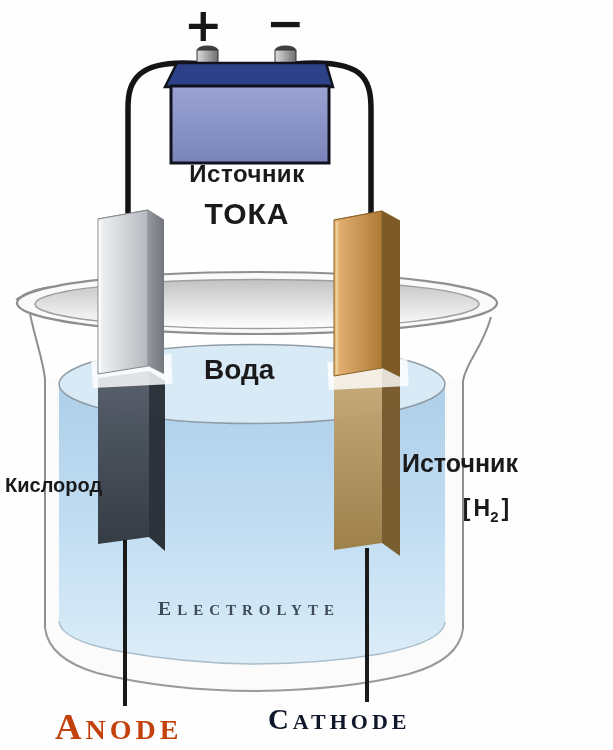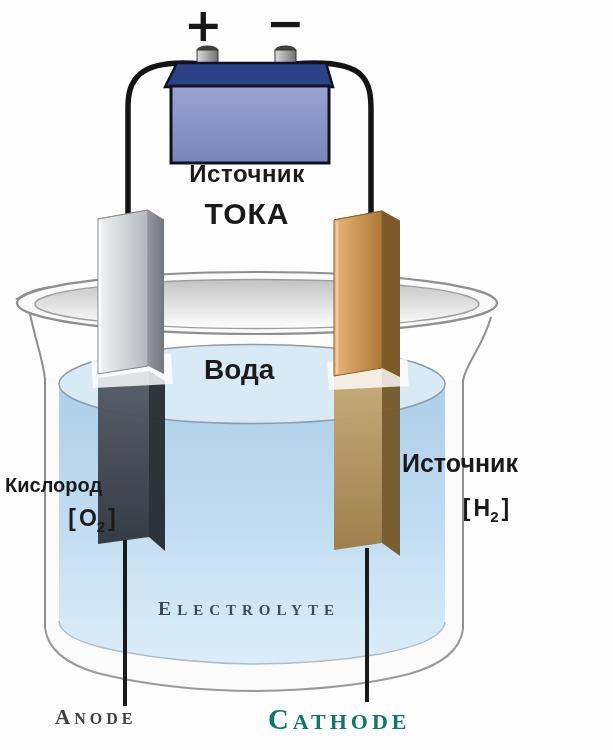--- a/index.html
+++ b/index.html
@@ -20,22 +20,22 @@
   .hyd-name{left:402px;top:449px;font-size:25px;}
   .formula{font-size:23px;font-weight:700;}
   .oxy-formula{left:50px;top:505px;width:84px;text-align:center;}
   .hyd-formula{left:444px;top:495px;width:84px;text-align:center;}
   .formula .br{padding:0 3px;}
   .formula .sb{font-size:15px;vertical-align:-6px;}
   .caps{font-family:"Liberation Serif", serif;font-weight:700;}
   .caps::first-letter{font-size:131%;}
   .electrolyte{left:118px;top:597px;width:262px;text-align:center;
     font-size:15px;letter-spacing:6px;color:var(--c-electrolyte-text,#3d4b59);}
-  .anode-lbl{left:55px;top:705px;font-size:16px;letter-spacing:4px;color:#404040;}
-  .cathode-lbl{left:268px;top:703px;font-size:22px;letter-spacing:4px;color:#0f766e;}
+  .anode-lbl{left:55px;top:705px;font-size:28px;letter-spacing:4px;color:#c2410c;}
+  .cathode-lbl{left:268px;top:703px;font-size:22px;letter-spacing:4px;color:#0f172a;}
 </style>
 </head>
 <body>
 
 <div class="stage">
 
   <svg width="613" height="750" viewBox="0 0 613 750">
     <defs>
       <linearGradient id="gBattery" x1="0" y1="0" x2="0" y2="1">
         <stop offset="0" stop-color="#9aa3d3"></stop>
@@ -144,23 +144,20 @@
   <div class="sign" style="left:266px;top:0px;">−</div>
 
   <div class="lbl src">
     <div class="l1">Источник</div>
     <div class="l2">ТОКА</div>
   </div>
 
   <div class="lbl water-lbl">Вода</div>
 
   <div class="lbl gas-name oxy-name">Кислород</div>
-  <div class="lbl formula oxy-formula">
-    <span class="br">[</span><span>O</span><span class="sb">2</span><span class="br">]</span>
-  </div>
 
   <div class="lbl gas-name hyd-name">Источник</div>
   <div class="lbl formula hyd-formula">
     <span class="br">[</span><span>H</span><span class="sb">2</span><span class="br">]</span>
   </div>
 
   <div class="lbl caps electrolyte">ELECTROLYTE</div>
   <div class="lbl caps anode-lbl">ANODE</div>
   <div class="lbl caps cathode-lbl">CATHODE</div>
 

